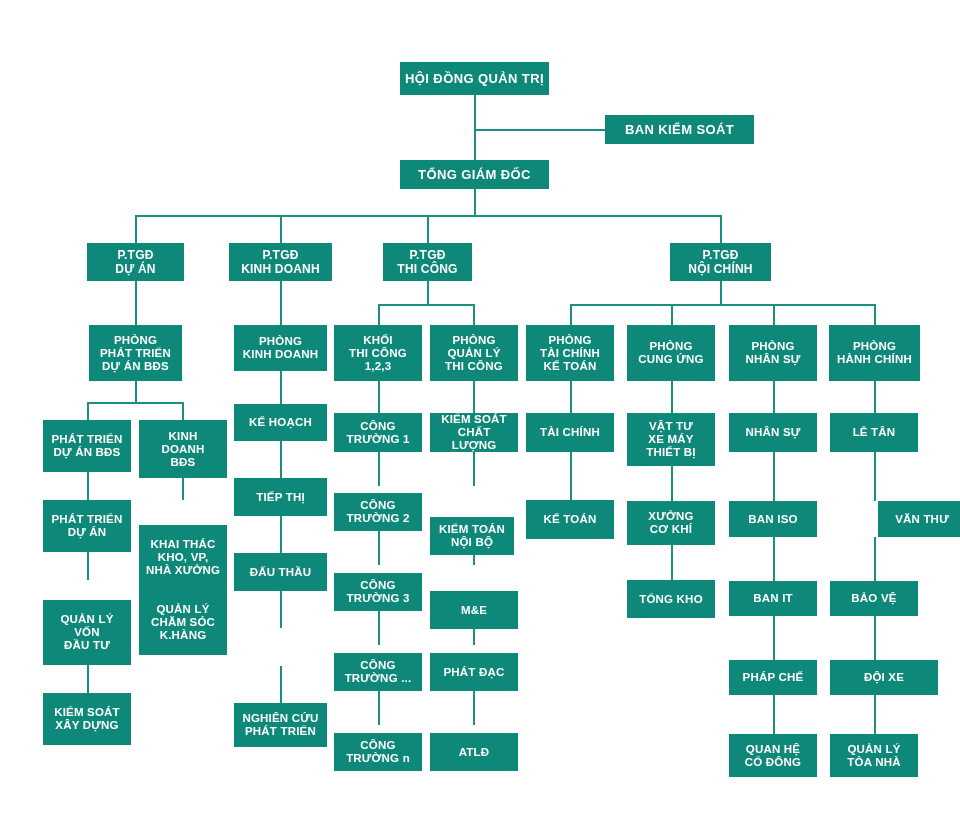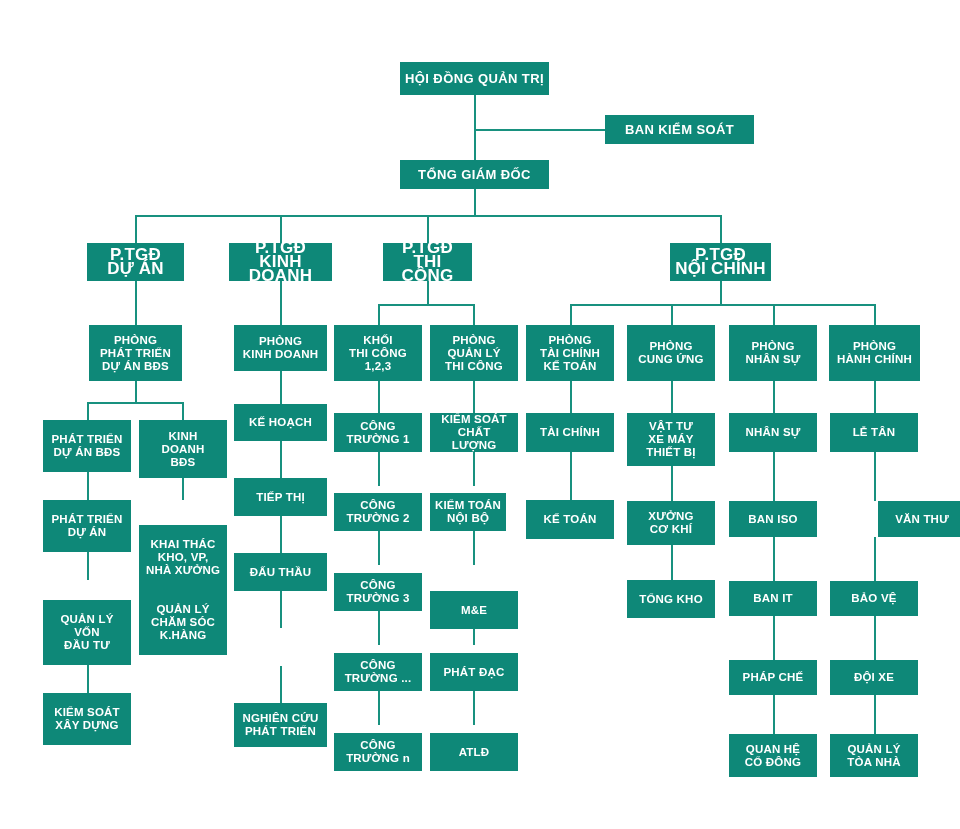--- a/index.html
+++ b/index.html
@@ -23,21 +23,21 @@
     font-weight:bold;
     font-size:11.5px;
     line-height:13px;
     letter-spacing:.2px;
     box-sizing:border-box;
     padding:2px 4px;
     white-space:pre-line;
     z-index:2;
   }
   .node.l1{font-size:13px;line-height:15px;letter-spacing:.4px;}
-  .node.l2{font-size:17px;line-height:14px;}
+  .node.l2{font-size:12px;line-height:14px;}
 
   .ln{position:absolute;background:#18917f;z-index:1;}
   .ln.v{width:1.6px;}
   .ln.h{height:1.6px;}
 </style>
 </head>
 <body>
 
 <div id="chart">
 
@@ -184,21 +184,21 @@
 TRƯỜNG 2</div>
   <div class="node" style="left:334px;top:573px;width:88px;height:38px;">CÔNG
 TRƯỜNG 3</div>
   <div class="node" style="left:334px;top:653px;width:88px;height:38px;">CÔNG
 TRƯỜNG ...</div>
   <div class="node" style="left:334px;top:733px;width:88px;height:38px;">CÔNG
 TRƯỜNG n</div>
 
   <div class="node" style="left:430px;top:413px;width:88px;height:39px;">KIỂM SOÁT
 CHẤT LƯỢNG</div>
-  <div class="node" style="left:430px;top:493px;width:76px;height:38px;">KIỂM TOÁN
+  <div class="node" style="left:430px;top:517px;width:84px;height:38px;">KIỂM TOÁN
 NỘI BỘ</div>
   <div class="node" style="left:430px;top:591px;width:88px;height:38px;">M&amp;E</div>
   <div class="node" style="left:430px;top:653px;width:88px;height:38px;">PHÁT ĐẠC</div>
   <div class="node" style="left:430px;top:733px;width:88px;height:38px;">ATLĐ</div>
 
   <div class="node" style="left:526px;top:413px;width:88px;height:39px;">TÀI CHÍNH</div>
   <div class="node" style="left:526px;top:500px;width:88px;height:39px;">KẾ TOÁN</div>
 
   <div class="node" style="left:627px;top:413px;width:88px;height:53px;text-align:center;">VẬT TƯ
 XE MÁY
@@ -210,17 +210,17 @@
   <div class="node" style="left:729px;top:413px;width:88px;height:39px;">NHÂN SỰ</div>
   <div class="node" style="left:729px;top:501px;width:88px;height:36px;">BAN ISO</div>
   <div class="node" style="left:729px;top:581px;width:88px;height:35px;">BAN IT</div>
   <div class="node" style="left:729px;top:660px;width:88px;height:35px;">PHÁP CHẾ</div>
   <div class="node" style="left:729px;top:734px;width:88px;height:43px;">QUAN HỆ
 CỔ ĐÔNG</div>
 
   <div class="node" style="left:830px;top:413px;width:88px;height:39px;">LỄ TÂN</div>
   <div class="node" style="left:878px;top:501px;width:88px;height:36px;">VĂN THƯ</div>
   <div class="node" style="left:830px;top:581px;width:88px;height:35px;">BẢO VỆ</div>
-  <div class="node" style="left:830px;top:660px;width:88px;height:35px;">ĐỘI XE</div>
+  <div class="node" style="left:830px;top:660px;width:108px;height:35px;">ĐỘI XE</div>
   <div class="node" style="left:830px;top:734px;width:88px;height:43px;">QUẢN LÝ
 TÒA NHÀ</div>
 
 </div>
 
 </body></html>

